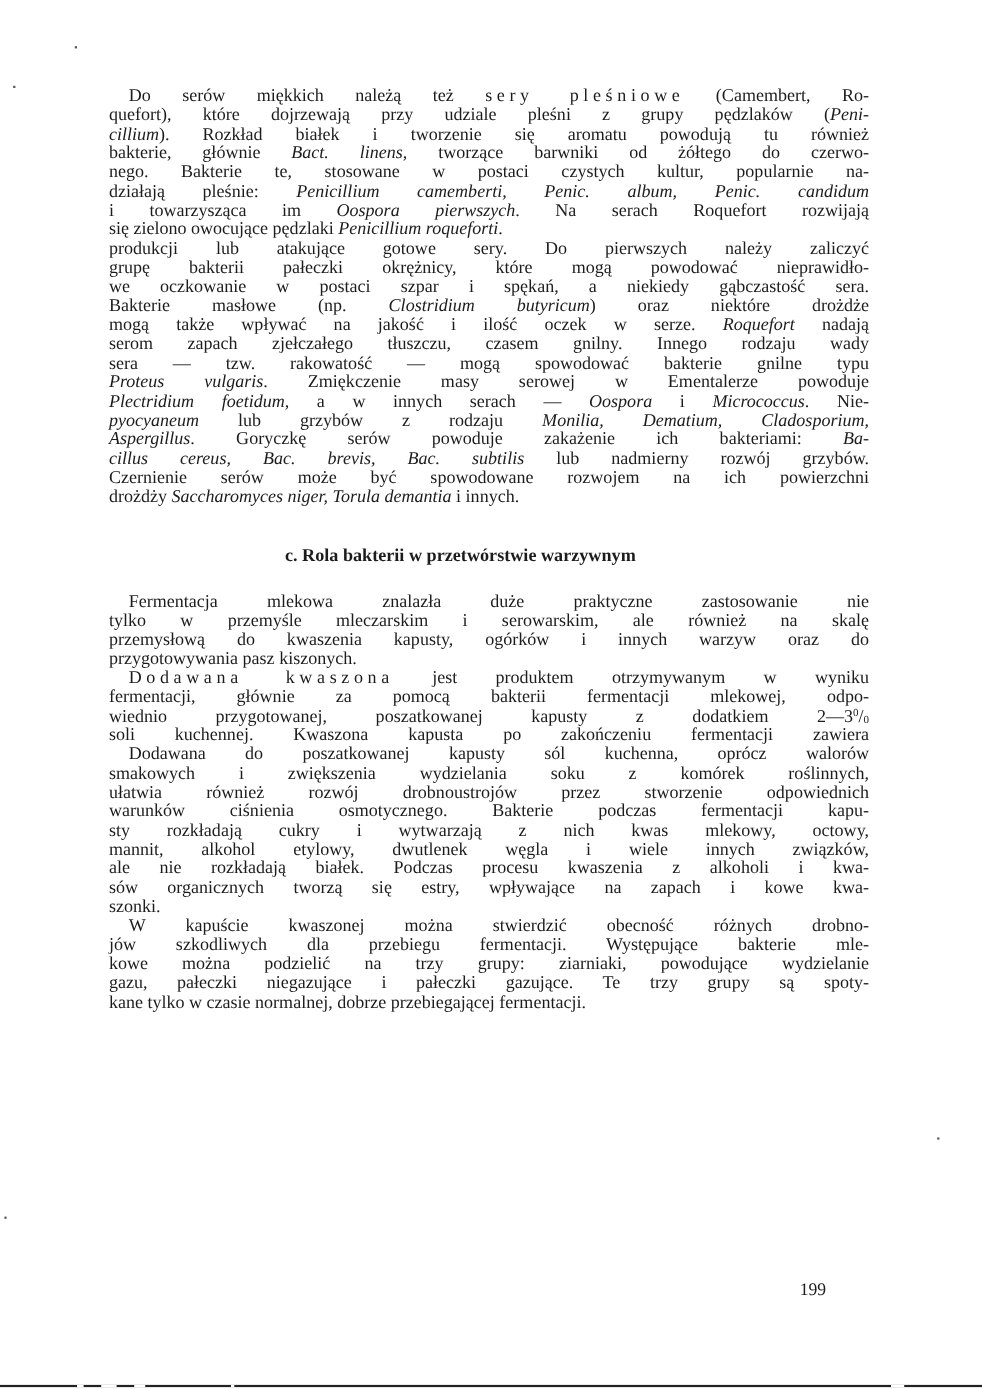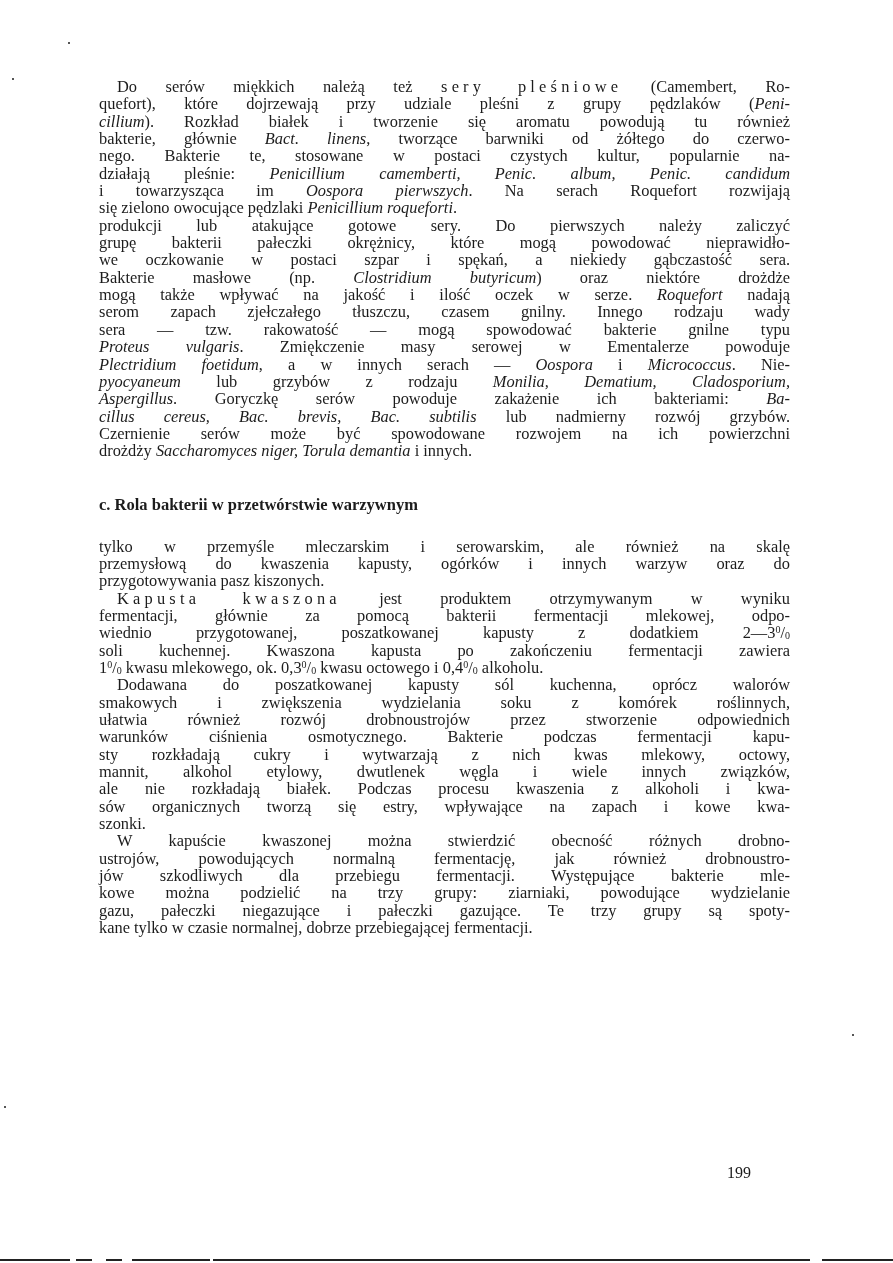--- a/index.html
+++ b/index.html
@@ -18,21 +18,21 @@
     text-align: justify; text-align-last: justify;
   }
   .line.last { text-align-last: left; }
   .line.indent { padding-left: 18px; }
   .line .it { font-style: italic; }
   .line .sp { letter-spacing: 4.2px; }
   .line .sup { font-size: 10px; vertical-align: 5px; line-height: 0; }
   .line .sub { font-size: 10px; vertical-align: -1px; line-height: 0; }
   .gap1 { height: 35px; }
   .heading {
-    display: block; text-align: left; font-weight: bold;
+    display: block; text-align: center; font-weight: bold;
     font-size: 16.5px; line-height: 20px; height: 20px; padding-right: 52px;
   }
   .gap2 { height: 23px; }
   .page-number {
     position: absolute; left: 727px; top: 1164px; font-size: 16px;
     font-family: "Liberation Serif", "DejaVu Serif", serif;
   }
   .bottom-rule {
     position: absolute; left: 0; top: 1259px; width: 893px; height: 2px; background: #222;
   }
@@ -65,39 +65,38 @@
         <span class="line"><span class="it">pyocyaneum</span><span> lub grzybów z rodzaju </span><span class="it">Monilia, Dematium, Cladosporium,</span></span>
         <span class="line"><span class="it">Aspergillus</span><span>. Goryczkę serów powoduje zakażenie ich bakteriami: </span><span class="it">Ba-</span></span>
         <span class="line"><span class="it">cillus cereus, Bac. brevis, Bac. subtilis</span><span> lub nadmierny rozwój grzybów.</span></span>
         <span class="line"><span>Czernienie serów może być spowodowane rozwojem na ich powierzchni</span></span>
         <span class="line last"><span>drożdży </span><span class="it">Saccharomyces niger, Torula demantia</span><span> i innych.</span></span>
       </div>
     <div class="gap1"></div>
     <div class="heading">c.  Rola bakterii w przetwórstwie warzywnym</div>
     <div class="gap2"></div>
     <div id="block2">
+        <span class="line indent"><span>Fermentacja mlekowa znalazła duże praktyczne zastosowanie nie</span></span>
         <span class="line"><span>tylko w przemyśle mleczarskim i serowarskim, ale również na skalę</span></span>
         <span class="line"><span>przemysłową do kwaszenia kapusty, ogórków i innych warzyw oraz do</span></span>
         <span class="line last"><span>przygotowywania pasz kiszonych.</span></span>
-        <span class="line indent"><span class="sp">Kapusta kwaszona</span><span> jest produktem otrzymywanym w wyniku</span></span>
+        <span class="line indent"><span class="sp">Dodawana kwaszona</span><span> jest produktem otrzymywanym w wyniku</span></span>
         <span class="line"><span>fermentacji, głównie za pomocą bakterii fermentacji mlekowej, odpo-</span></span>
         <span class="line"><span>wiednio przygotowanej, poszatkowanej kapusty z dodatkiem 2—3</span><span class="sup">0</span><span>/</span><span class="sub">0</span></span>
         <span class="line"><span>soli kuchennej. Kwaszona kapusta po zakończeniu fermentacji zawiera</span></span>
-        <span class="line last"><span>1</span><span class="sup">0</span><span>/</span><span class="sub">0</span><span> kwasu mlekowego, ok. 0,3</span><span class="sup">0</span><span>/</span><span class="sub">0</span><span> kwasu octowego i 0,4</span><span class="sup">0</span><span>/</span><span class="sub">0</span><span> alkoholu.</span></span>
         <span class="line indent"><span>Dodawana do poszatkowanej kapusty sól kuchenna, oprócz walorów</span></span>
         <span class="line"><span>smakowych i zwiększenia wydzielania soku z komórek roślinnych,</span></span>
         <span class="line"><span>ułatwia również rozwój drobnoustrojów przez stworzenie odpowiednich</span></span>
         <span class="line"><span>warunków ciśnienia osmotycznego. Bakterie podczas fermentacji kapu-</span></span>
         <span class="line"><span>sty rozkładają cukry i wytwarzają z nich kwas mlekowy, octowy,</span></span>
         <span class="line"><span>mannit, alkohol etylowy, dwutlenek węgla i wiele innych związków,</span></span>
         <span class="line"><span>ale nie rozkładają białek. Podczas procesu kwaszenia z alkoholi i kwa-</span></span>
         <span class="line"><span>sów organicznych tworzą się estry, wpływające na zapach i kowe kwa-</span></span>
         <span class="line last"><span>szonki.</span></span>
         <span class="line indent"><span>W kapuście kwaszonej można stwierdzić obecność różnych drobno-</span></span>
-        <span class="line"><span>ustrojów, powodujących normalną fermentację, jak również drobnoustro-</span></span>
         <span class="line"><span>jów szkodliwych dla przebiegu fermentacji. Występujące bakterie mle-</span></span>
         <span class="line"><span>kowe można podzielić na trzy grupy: ziarniaki, powodujące wydzielanie</span></span>
         <span class="line"><span>gazu, pałeczki niegazujące i pałeczki gazujące. Te trzy grupy są spoty-</span></span>
         <span class="line last"><span>kane tylko w czasie normalnej, dobrze przebiegającej fermentacji.</span></span>
       </div>
   </div>
 
   <div class="page-number">199</div>
 
   <div class="bottom-rule">

